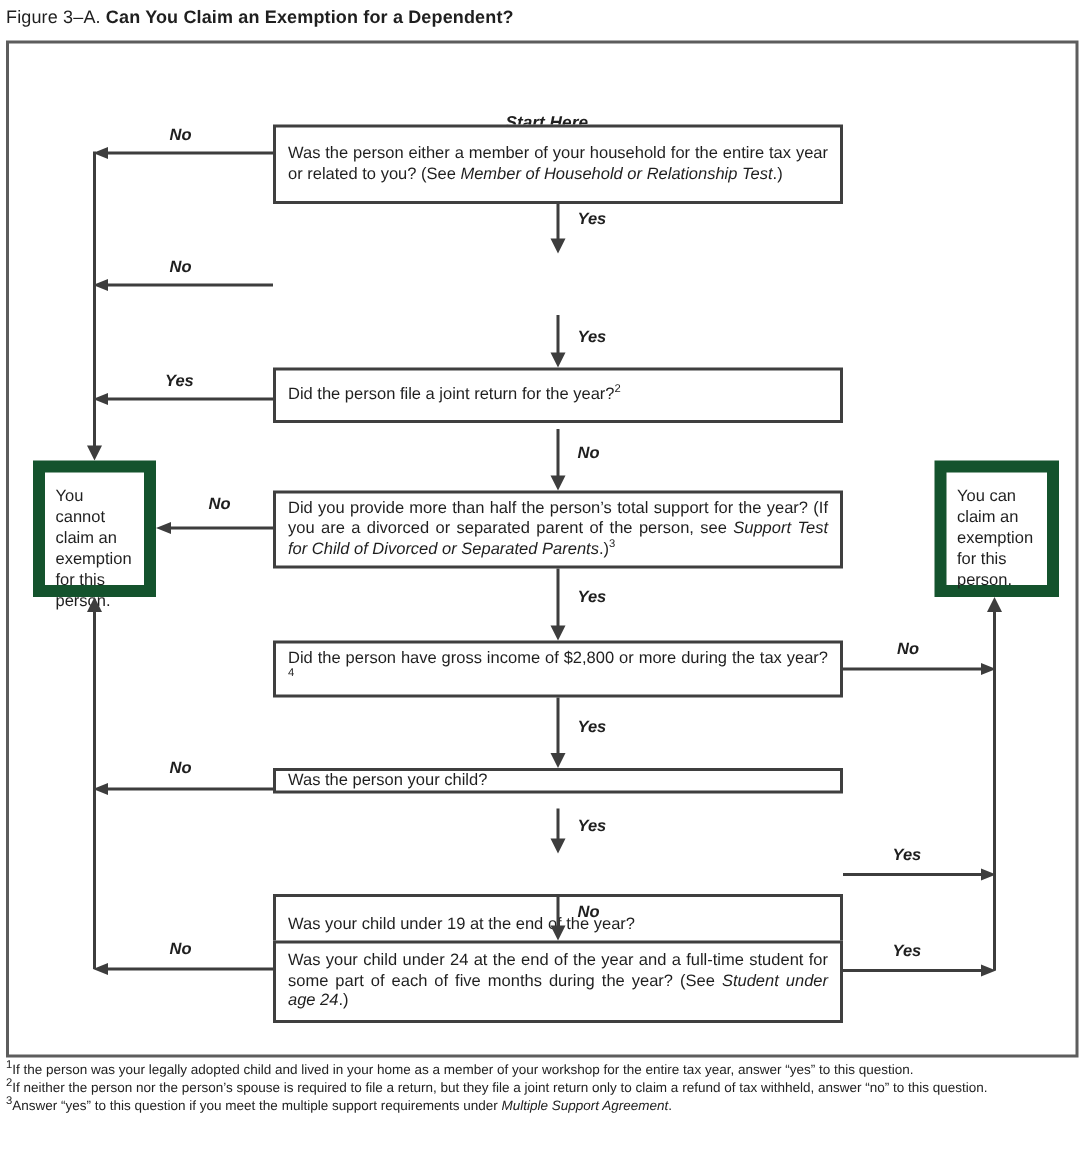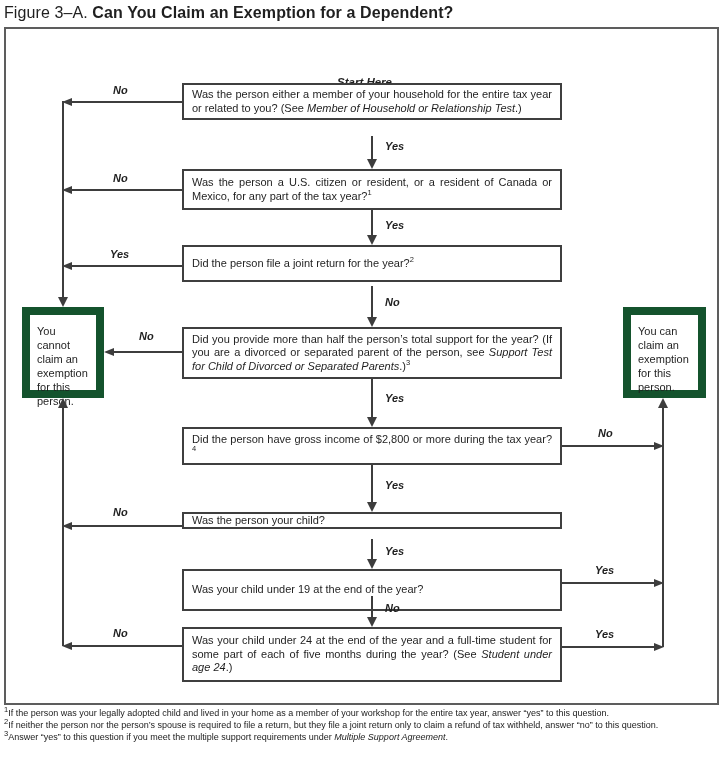--- a/index.html
+++ b/index.html
@@ -1,20 +1,20 @@
 <!DOCTYPE html>
 <html><head>
 <meta charset="utf-8">
 <style>
   html,body { margin:0; padding:0; background:#fff; }
   .page {
     position:relative; width:725px; height:778px; background:#ffffff;
     font-family:"Liberation Sans", sans-serif; color:#1f1f1f; overflow:hidden;
   }
-  .title { position:absolute; left:4px; top:4px; font-size:16px; letter-spacing:0.1px; white-space:nowrap; }
+  .title { position:absolute; left:4px; top:4px; font-size:12px; letter-spacing:0.1px; white-space:nowrap; }
   .title .bold { font-weight:bold; }
   .figborder { position:absolute; left:4px; top:27px; width:711px; height:674px; border:2px solid #5d5d5d; background:#fff; }
   .start { position:absolute; left:302px; top:60px; width:125px; text-align:center;
            font-size:11.5px; font-weight:bold; font-style:italic;margin-top:16px; }
   .qbox {
     position:absolute; left:182px; width:380px; box-sizing:border-box;
     border:2px solid #3f3f3f; background:#fff; display:flex; align-items:center;
     padding:2px 8px; font-size:11px; line-height:13.5px; text-align:justify;
   }
   .qbox .txt { width:100%; }
@@ -43,39 +43,36 @@
 
   <div class="title">
     <span>Figure 3–A.</span>
     <span class="bold">Can You Claim an Exemption for a Dependent?</span>
   </div>
 
   <div class="figborder"></div>
 
   <div class="start">Start Here</div>
 
-  <div class="qbox" style="top:83px;  height:37px;">
+  <div class="qbox" style="top:83px;  height:53px;">
     <span class="txt"><span>Was the person either a member of your household for the entire tax year or related to you? (See </span><i>Member of Household or Relationship Test</i><span>.)</span><sup></sup></span>
-  </div>
-  <div class="qbox" style="top:169px; height:41px;">
-    <span class="txt"><span>Was the person a U.S. citizen or resident, or a resident of Canada or Mexico, for any part of the tax year?</span><i></i><span></span><sup>1</sup></span>
   </div>
   <div class="qbox" style="top:245px; height:37px;">
     <span class="txt"><span>Did the person file a joint return for the year?</span><i></i><span></span><sup>2</sup></span>
   </div>
   <div class="qbox" style="top:327px; height:52px;">
     <span class="txt"><span>Did you provide more than half the person’s total support for the year? (If you are a divorced or separated parent of the person, see </span><i>Support Test for Child of Divorced or Separated Parents</i><span>.)</span><sup>3</sup></span>
   </div>
   <div class="qbox" style="top:427px; height:38px;">
     <span class="txt"><span>Did the person have gross income of $2,800 or more during the tax year?</span><i></i><span></span><sup>4</sup></span>
   </div>
   <div class="qbox" style="top:512px; height:17px;">
     <span class="txt"><span>Was the person your child?</span><i></i><span></span><sup></sup></span>
   </div>
-  <div class="qbox" style="top:569px; height:42px;">
+  <div class="qbox" style="top:596px; height:42px;">
     <span class="txt"><span>Was your child under 19 at the end of the year?</span><i></i><span></span><sup></sup></span>
   </div>
   <div class="qbox" style="top:627px; height:55px;">
     <span class="txt"><span>Was your child under 24 at the end of the year and a full-time student for some part of each of five months during the year? (See </span><i>Student under age 24</i><span>.)</span><sup></sup></span>
   </div>
 
   <div class="obox" style="left:22px; top:307px; width:82px; height:91px;">You cannot claim an exemption for this person.</div>
   <div class="obox" style="left:623px; top:307px; width:83px; height:91px;">You can claim an exemption for this person.</div>
 
   <div class="vl" style="left:371px; top:136px; height:25px;"></div>

